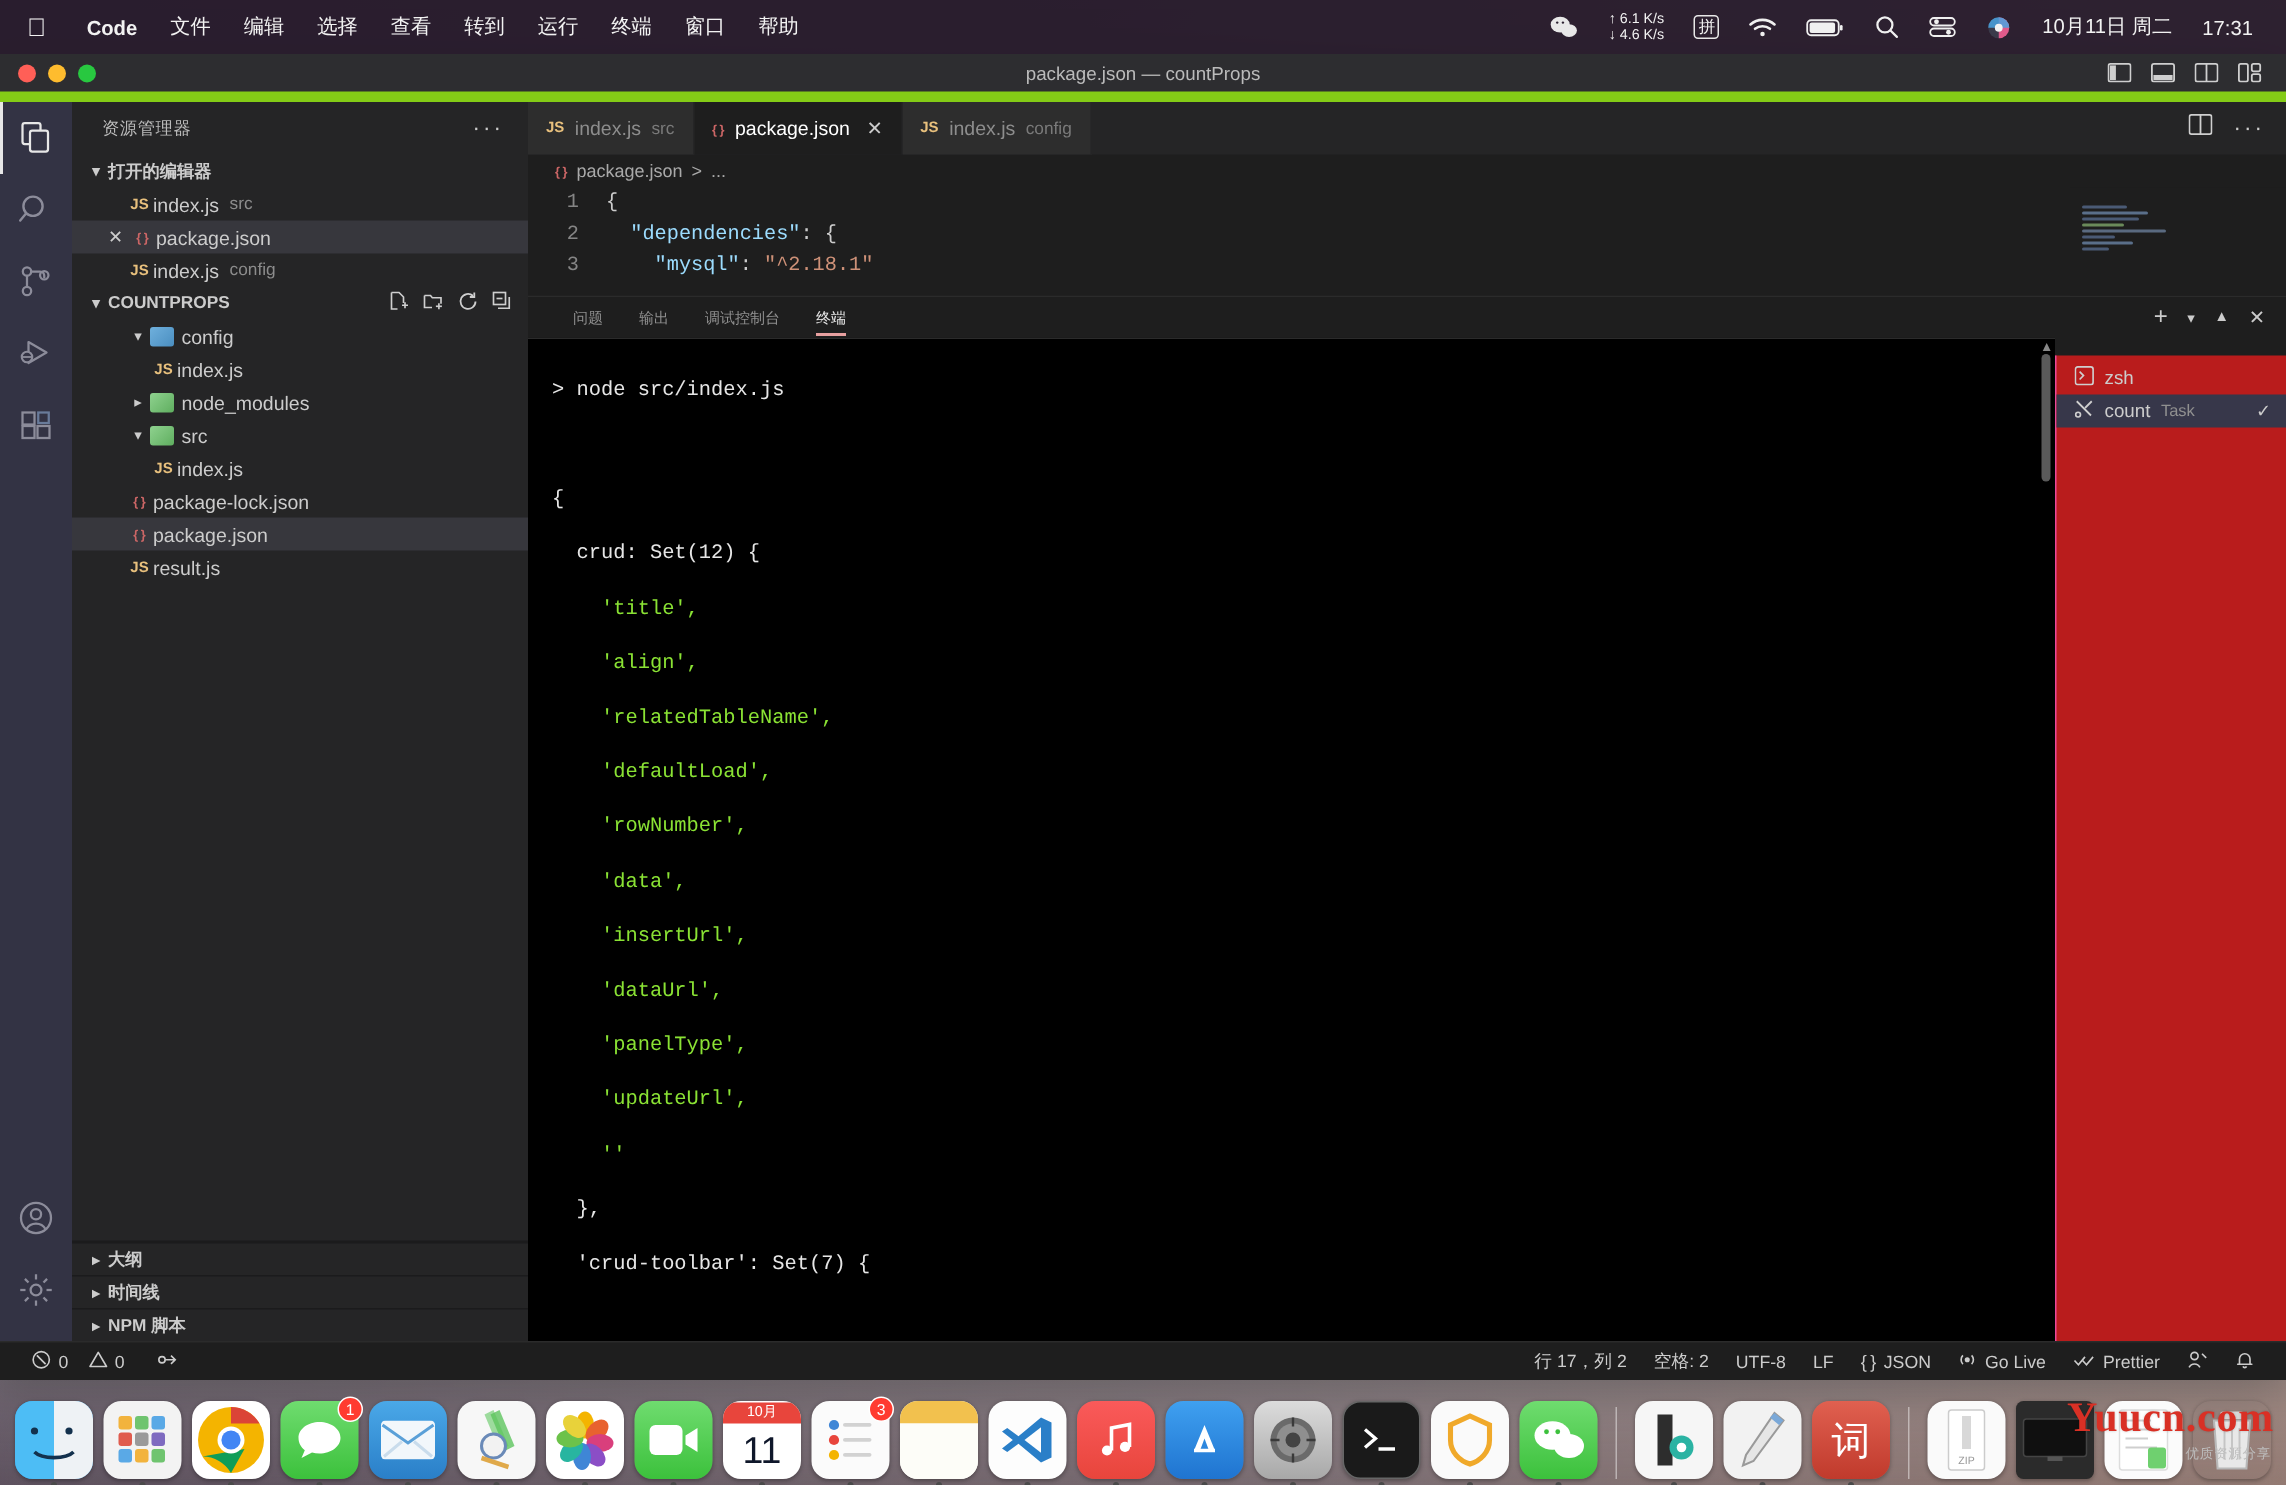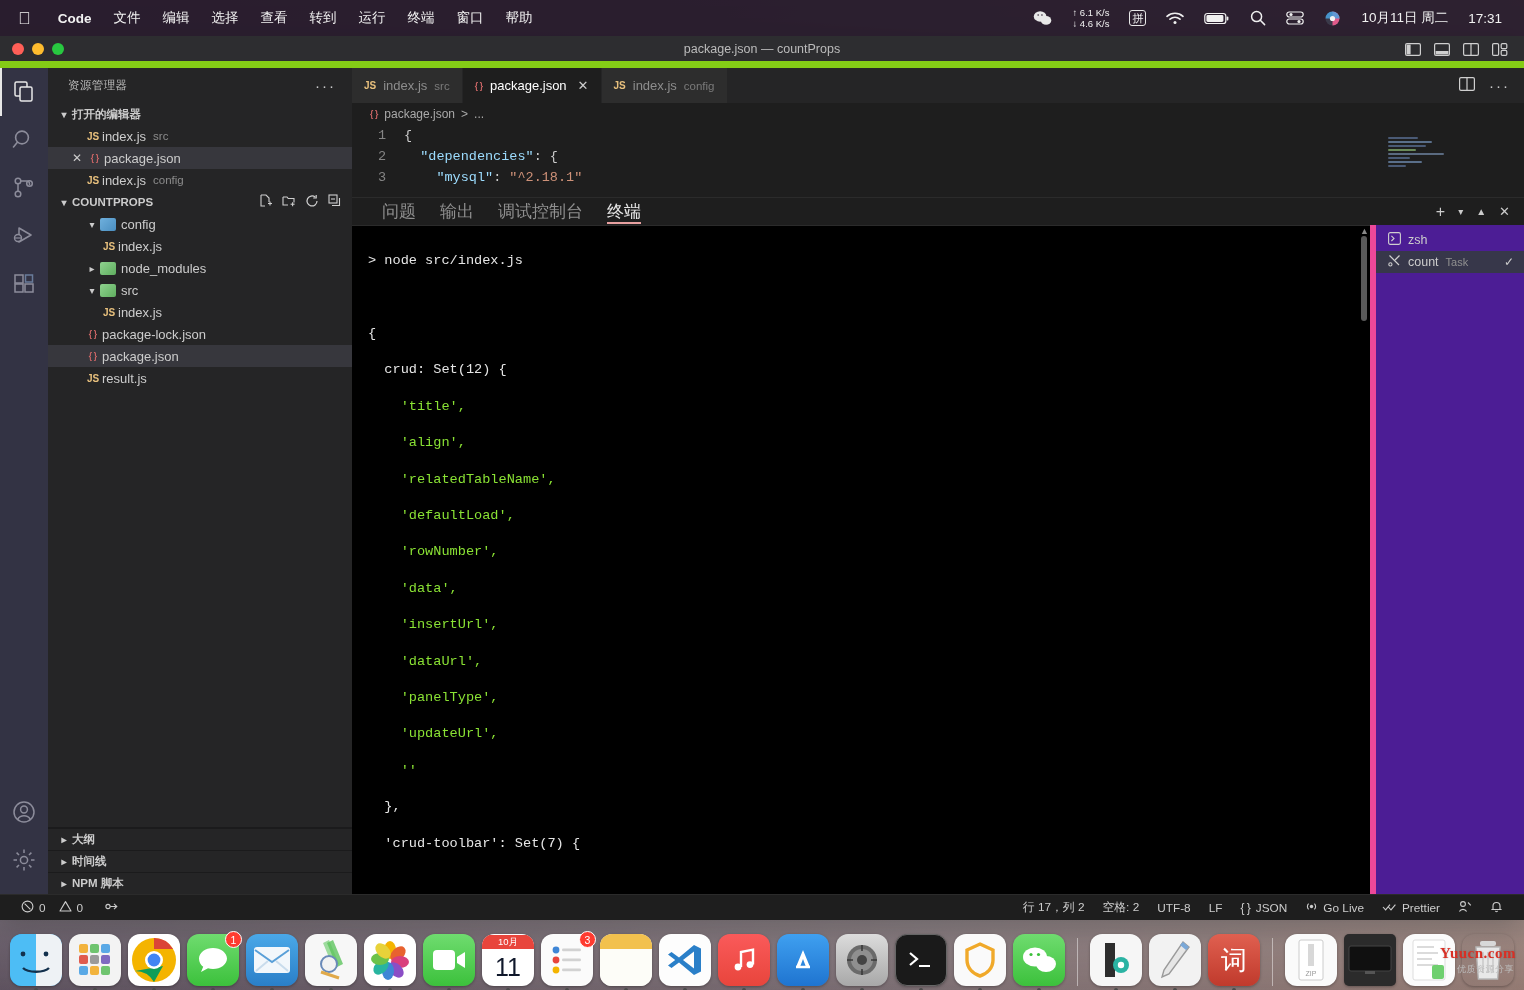--- a/index.html
+++ b/index.html
@@ -139,21 +139,21 @@
   }
   .mm-line { height: 2px; margin-left: 8px; border-radius: 1px; }
 
   
   .panel { flex: 1; display: flex; flex-direction: column; min-height: 0; background: #1e1e1e; }
   .panel-tabs {
     height: 28px; display: flex; align-items: center; gap: 0px; padding-left: 18px;
     background: #1e1e1e; border-top: 1px solid #2b2b2b;
   }
   .ptab {
-    font-size: 17px; color: #8f8f8f; padding: 0 12px; height: 28px;
+    font-size: 10px; color: #8f8f8f; padding: 0 12px; height: 28px;
     display: flex; align-items: center; position: relative; cursor: pointer;
   }
   .ptab.active { color: #e7e7e7; }
   .ptab.active::after {
     content:""; position: absolute; left: 12px; right: 12px; bottom: 2px;
     height: 1.5px; background: #e7a0a0;
   }
   .panel-actions { margin-left: auto; display: flex; align-items: center; gap: 13px; padding-right: 14px; color: #cccccc; }
 
   .panel-body { flex: 1; display: flex; min-height: 0; }
@@ -165,22 +165,23 @@
   }
   .t-str { color: #8ae234; }
   .t-plain { color: #e6e6e6; }
   .term-scroll {
     position: absolute; right: 3px; top: 10px; width: 6px; height: 85px;
     background: #5a5a5a; border-radius: 3px;
   }
   .term-arrow { position: absolute; right: 1px; top: 0px; color: #888; font-size: 9px; }
 
   .term-side {
-    width: 154px; flex: 0 0 154px; background: #4c1d95; border-left: 6px solid #ec4899;
+    width: 154px; flex: 0 0 154px; background: #b91c1c; border-left: 1px solid #ec4899;
     padding-top: 4px;
+    margin-top: 12px;
   }
   .ts-row {
     height: 22px; display: flex; align-items: center; gap: 7px; padding: 0 10px 0 12px;
     font-size: 12.5px; color: #cccccc; cursor: pointer;
   }
   .ts-row.sel { background: #37374a; }
   .ts-row .tsk { color: #909090; font-size: 11px; }
   .ts-row .chk { margin-left: auto; color: #cccccc; font-size: 12px; }
 
   
@@ -212,21 +213,21 @@
     background: #ff3b30; color: #fff; border-radius: 9px; font-size: 10.5px;
     display: flex; align-items: center; justify-content: center; padding: 0 4px;
     border: 1.3px solid #fff; font-family: "Liberation Sans", sans-serif;
   }
   .dock-sep { width: 1px; height: 48px; background: rgba(255,255,255,0.45); margin: 0 5px; }
   .run-dot { position: absolute; bottom: -6px; left: 50%; transform: translateX(-50%); width: 4px; height: 4px; border-radius: 50%; background: #4a4a4a; }
   .dock-item { position: relative; display:flex; align-items:flex-end; }
 
   .wm-mark {
     position: absolute; right: 8px; bottom: 28px; z-index: 70;
-    font-family: "Liberation Serif", serif; font-size: 15px; color: #d93025;
+    font-family: "Liberation Serif", serif; font-size: 28px; color: #d93025;
     font-weight: bold; letter-spacing: .5px; text-shadow: 0 0 2px rgba(0,0,0,.2);
   }
   .wm-sub {
     position: absolute; right: 10px; bottom: 14px; z-index: 70;
     font-size: 9px; color: #bdbdbd; letter-spacing: .5px;
   }
 </style>
 </head>
 <body>
 

